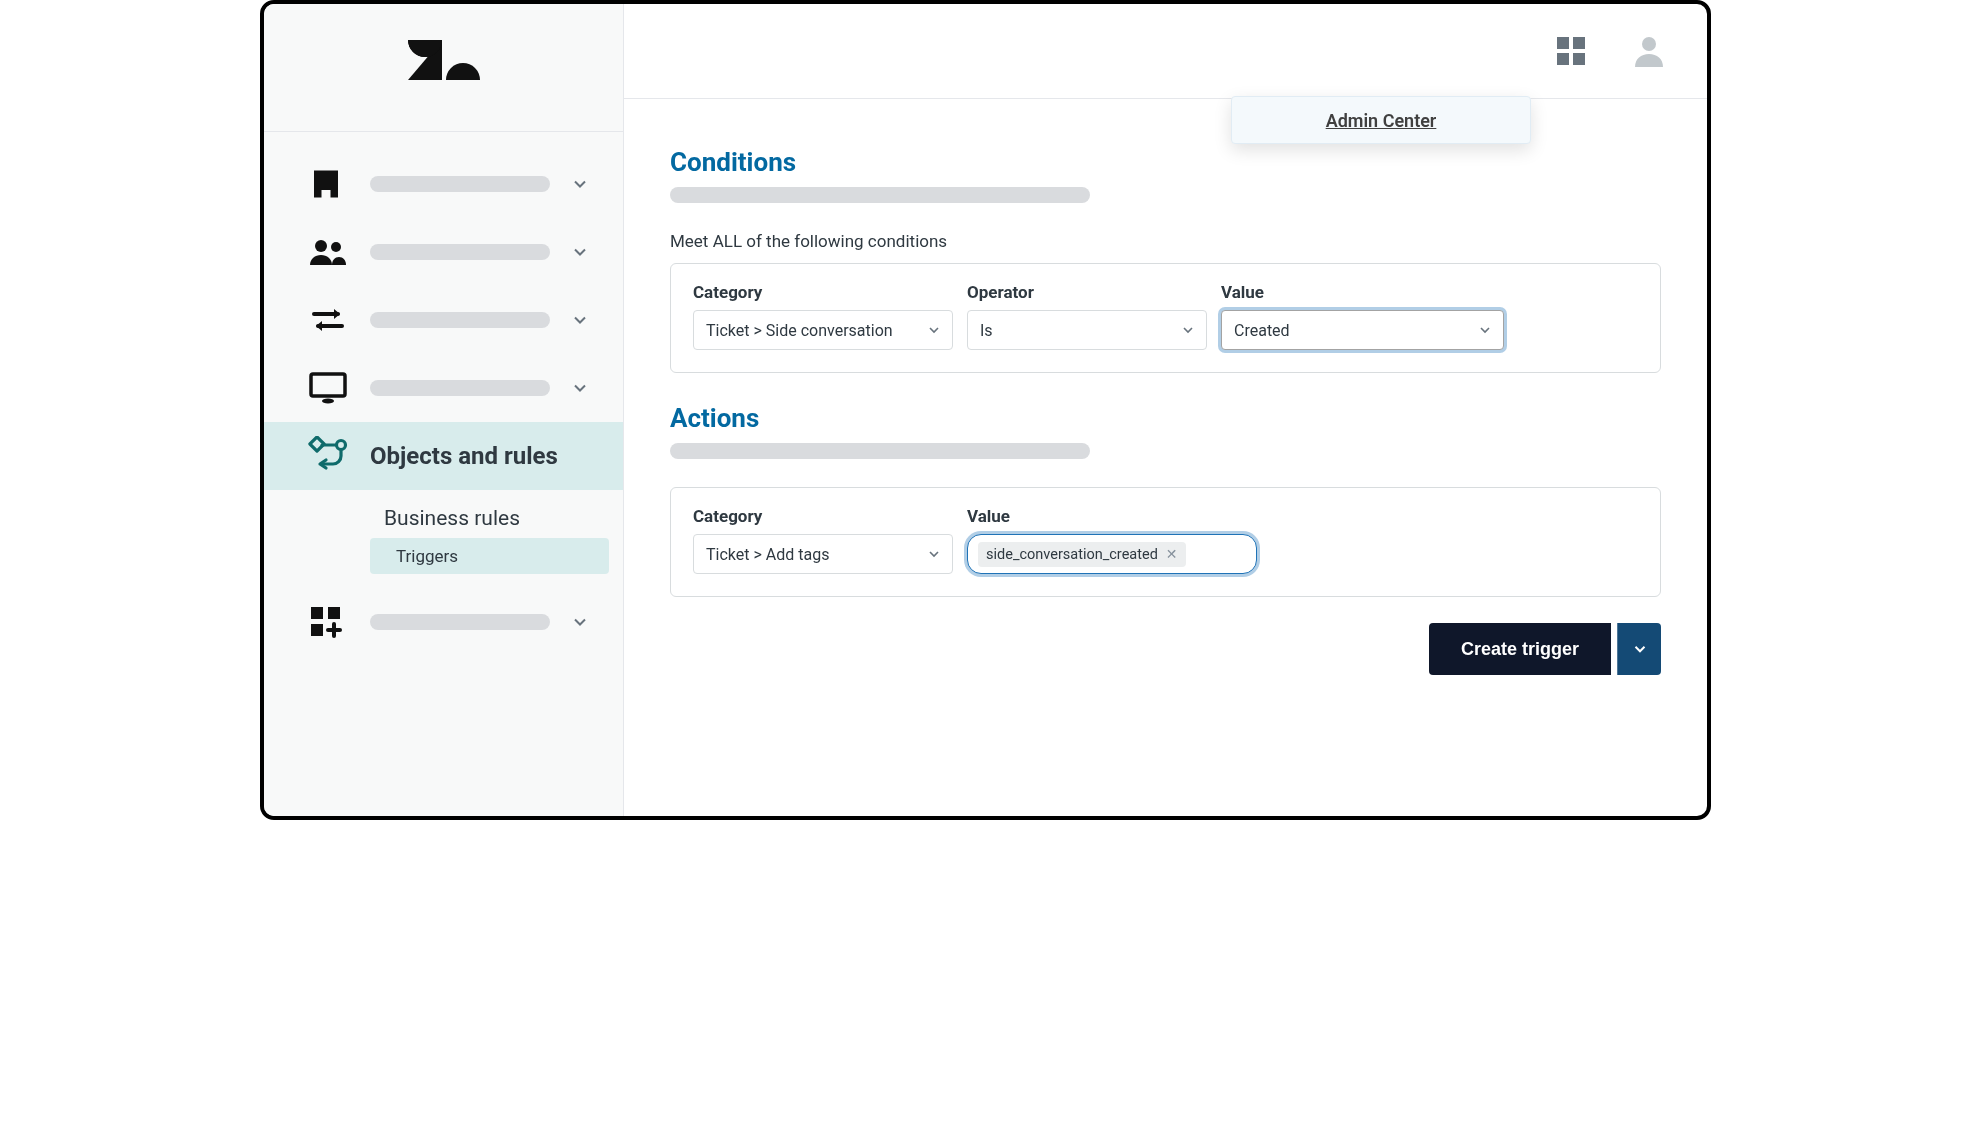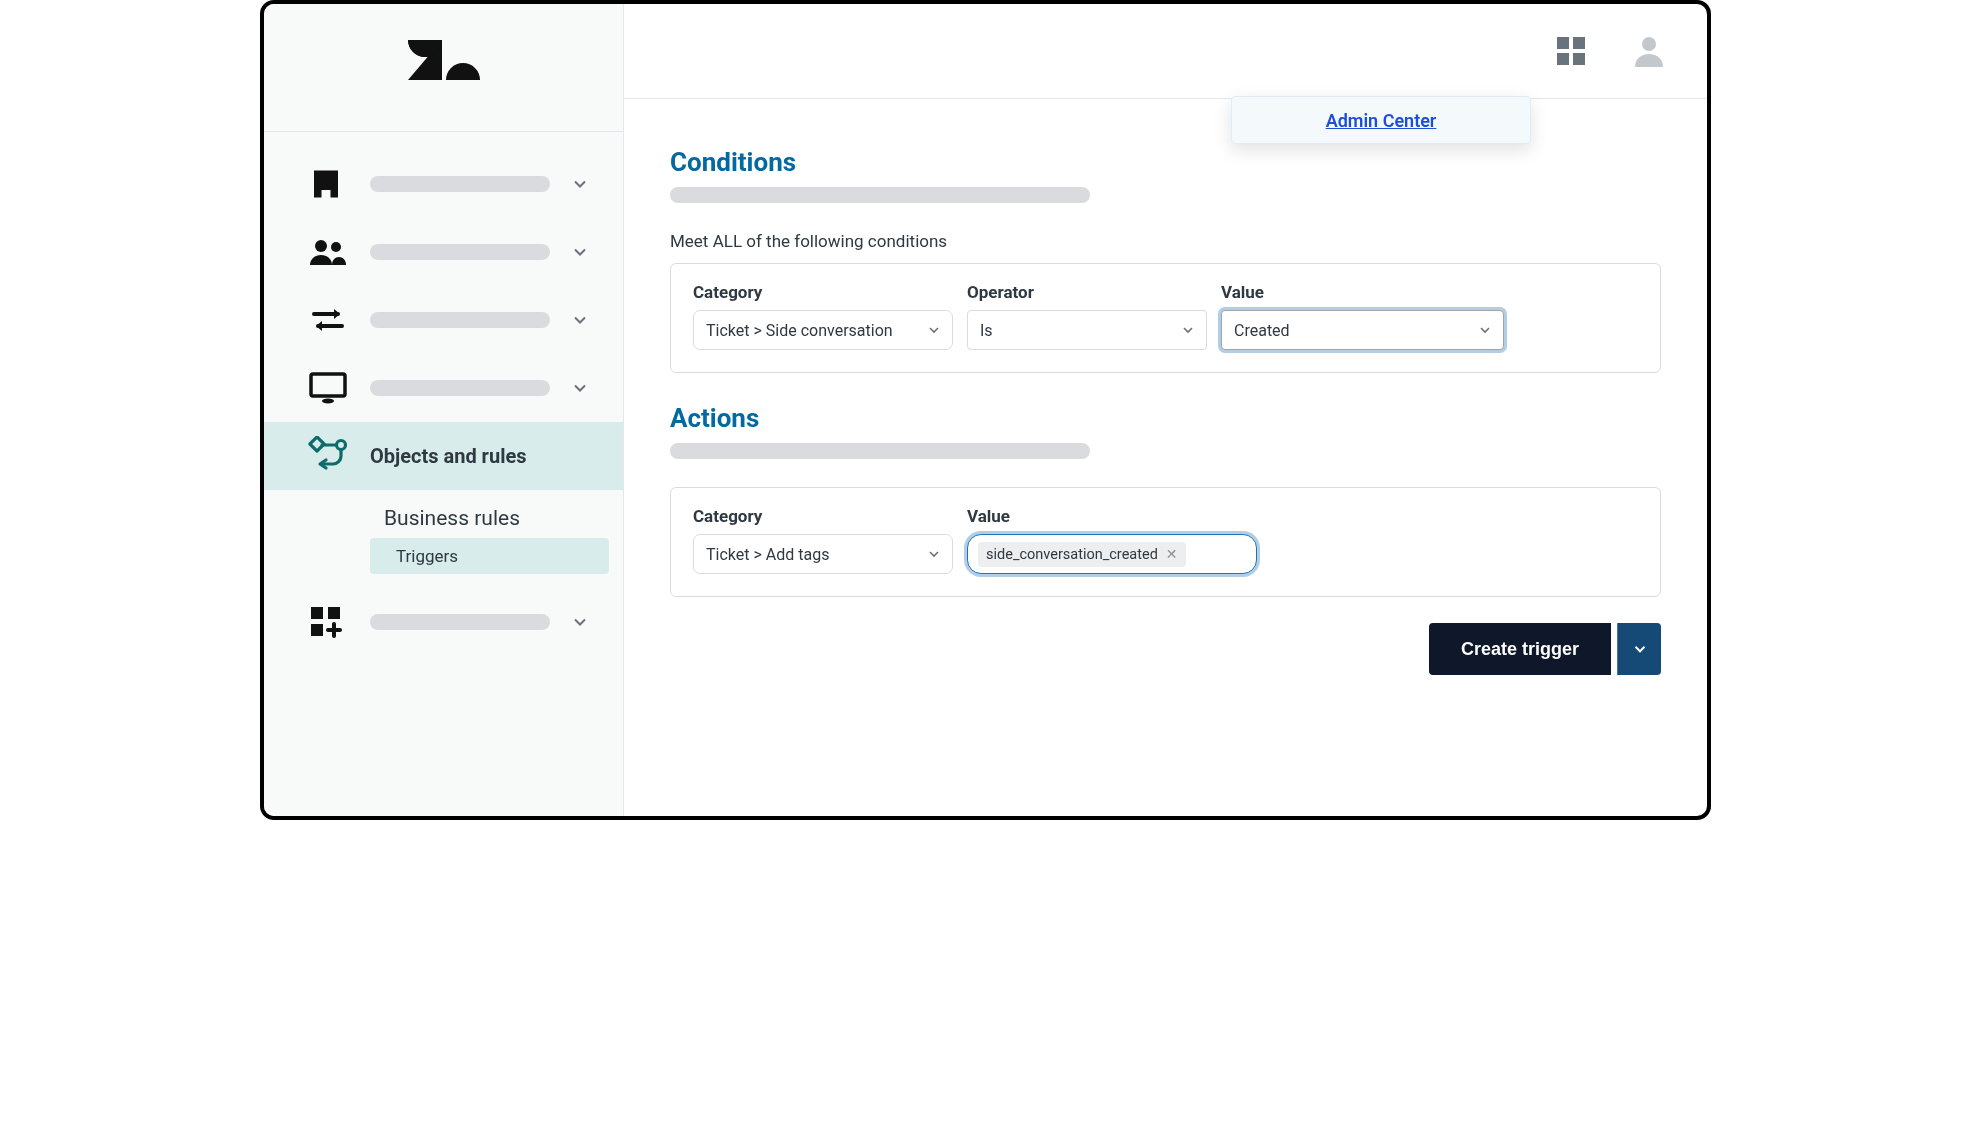--- a/index.html
+++ b/index.html
@@ -63,21 +63,21 @@
     width: 24px;
     display: flex;
     align-items: center;
     justify-content: center;
     color: #68737d;
   }
   .nav-row.active {
     background: #d8ecec;
   }
   .nav-row .label {
-    font-size: 20px;
+    font-size: 24px;
     font-weight: 700;
     color: #2f3941;
     flex: 1;
   }
   .subnav {
     padding: 8px 0 14px 106px;
   }
   .subnav-head {
     font-size: 21px;
     font-weight: 400;
@@ -119,21 +119,21 @@
     height: 48px;
     background: #f4f9fc;
     border: 1px solid #e1ecf4;
     border-radius: 4px;
     box-shadow: 0 6px 18px rgba(0,0,0,0.12);
     display: flex;
     align-items: center;
     justify-content: center;
   }
   .admin-pop a {
-    color: #1d4ed8;
+    color: #404040;
     font-size: 18px;
     font-weight: 600;
     text-decoration: underline;
   }
   .content {
     padding: 48px 46px 30px 46px;
     flex: 1;
     overflow: auto;
   }
   h2.section-title {
@@ -191,21 +191,21 @@
     border: 1px solid #a3a3a3;
     box-shadow: 0 0 0 3px rgba(31,115,183,0.35);
   }
   .select .sel-chev {
     position: absolute;
     right: 10px;
     top: 50%;
     transform: translateY(-50%);
     color: #68737d;
   }
-  .w-260 { width: 260px; border-radius: 7px; }
+  .w-260 { width: 260px; }
   .w-240 { width: 240px; }
   .w-283 { width: 283px; }
   .w-290 { width: 290px; }
   .tag-input {
     height: 40px;
     border: 1px solid #1f73b7;
     box-shadow: 0 0 0 3px rgba(31,115,183,0.35);
     border-radius: 14px;
     display: flex;
     align-items: center;

